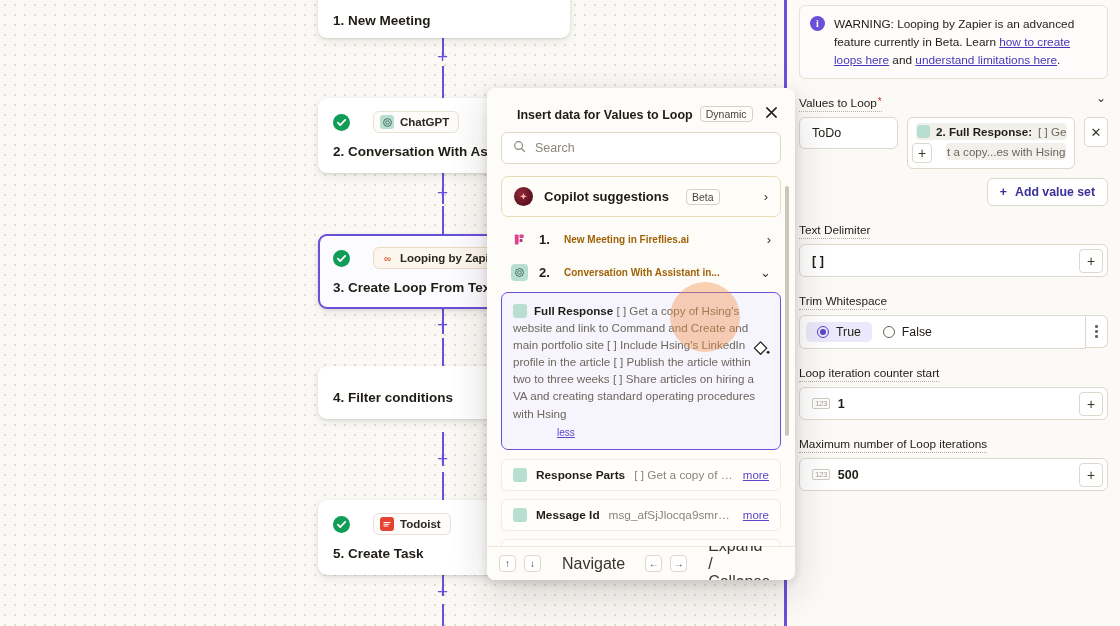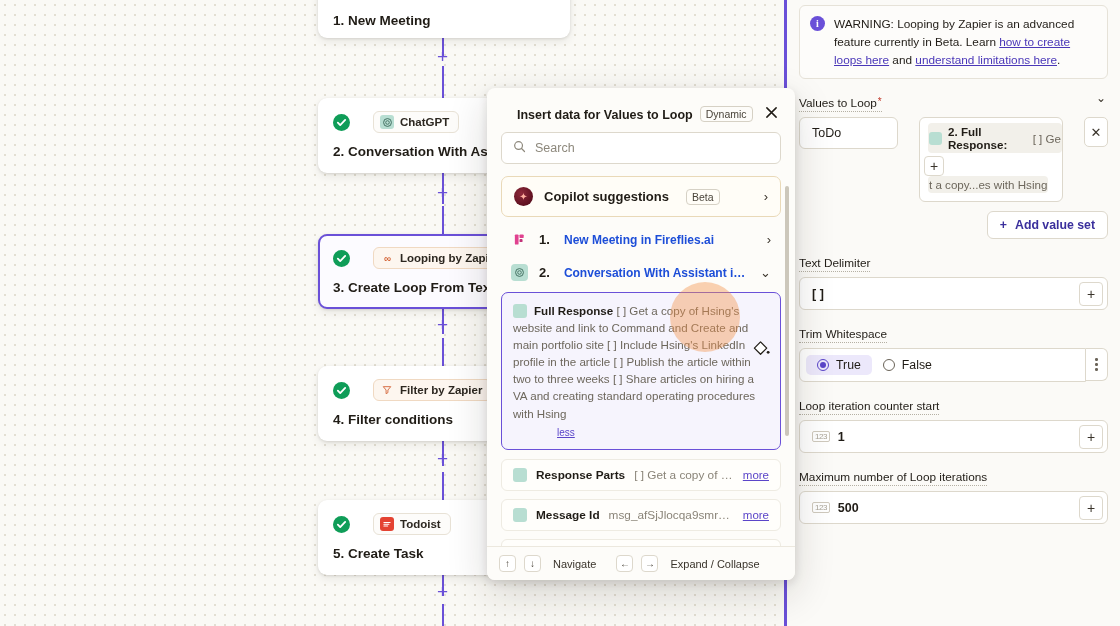--- a/index.html
+++ b/index.html
@@ -112,21 +112,21 @@
   }
   .copilot-label { font-size: 13px; font-weight: 700; color: #201c16; }
   .chev { margin-left:auto; color:#3a342b; font-size: 13px; }
 
   .src-row { display:flex; align-items:center; gap:11px; padding: 8px 10px; }
   .src-ico { width:17px; height:17px; border-radius:4px; flex:0 0 auto;
              display:flex; align-items:center; justify-content:center; font-size:10px; }
   .ico-fireflies { background: transparent; color:#e0418f; font-weight:700; }
   .ico-asst { background: #b8ded2; color:#3d6b5c; }
   .src-num { font-size: 13px; font-weight: 700; color:#201c16; width: 14px; }
-  .src-label { font-size: 12px; font-weight: 700; color:#1d4ed8;
+  .src-label { font-size: 10px; font-weight: 700; color:#a16207;
                white-space:nowrap; overflow:hidden; text-overflow:ellipsis; }
 
   .field-card {
     border:1.5px solid #6a50d8; border-radius:7px; background:#f6f4fd;
     padding: 9px 11px 8px 11px; margin: 3px 0 9px 0;
     position: relative;
   }
   .field-card .ficon { float:left; width:14px; height:14px; border-radius:3px;
      background:#b8ded2; margin: 2px 7px 0 0; }
   .field-text { font-size: 11.6px; line-height: 17.1px; color:#6d675c; }
@@ -151,21 +151,21 @@
 
   .pop-foot {
     border-top:1px solid #ece8de; background:#fdfcf9;
     height: 34px; display:flex; align-items:center; gap:8px; padding: 0 12px;
   }
   .keycap {
     border:1px solid #ddd8cc; border-radius:4px; background:#fff;
     min-width: 17px; height: 17px; font-size:10px; color:#4a443a;
     display:flex; align-items:center; justify-content:center;
   }
-  .foot-label { font-size:11px; color:#3a342b; margin-right: 12px; margin-left:4px;}
+  .foot-label { font-size:16px; color:#3a342b; margin-right: 12px; margin-left:13px;}
 
   
   #cursor-halo {
     position:absolute; left: 670px; top: 282px; width: 70px; height: 70px;
     border-radius:50%; background: rgba(242,148,77,.42);
     z-index: 40; pointer-events:none;
   }
   #cursor-arrow { position:absolute; left: 752px; top: 340px; z-index:41; }
 
   
@@ -185,21 +185,21 @@
   .warn-text a { color:#4a37b8; }
 
   .fgroup { margin-top: 14px; position:relative; }
   .flabel {
     font-size: 11.8px; color:#201c16; margin-bottom: 5px;
     border-bottom: 1px dotted #b5b0a4; display:inline-block; padding-bottom:1px;
   }
   .req { color:#c0392b; font-size:10px; vertical-align:2px; margin-left:1px;}
   .collapse-chev { position:absolute; right:2px; top:-2px; color:#3a342b; font-size:12px; cursor:pointer;}
 
-  .vrow { display:flex; gap:21px; align-items:flex-start; }
+  .vrow { display:flex; gap:9px; align-items:flex-start; }
   .vbox {
     border:1px solid #ddd8cc; border-radius:6px; background:#fff;
     min-height: 32px; display:flex; align-items:center; padding: 0 12px;
     font-size: 12.5px; color:#201c16;
   }
   .vbox.todo { width: 99px; }
   .token-box {
     flex:1; border:1px solid #ddd8cc; border-radius:6px; background:#fff;
     padding: 5px 0 5px 0; display:flex; flex-wrap:wrap; align-items:flex-start;
   }
@@ -322,35 +322,20 @@
         </span>
         <span class="app-chip warm">
           <span class="chip-ico ico-loop">∞</span>
           <span>Looping by Zapier</span>
         </span>
       </div>
       <div class="node-title">3. Create Loop From Text</div>
     </div>
 
     <div class="node" style="left:318px; top:366px;">
-      <div class="node-head">
-        <span class="check">
-          <svg viewBox="0 0 12 12">
-              <path d="M2 6.2 L4.6 8.8 L10 3.2" stroke="#fff" stroke-width="2" fill="none" stroke-linecap="round" stroke-linejoin="round"></path>
-            </svg>
-        </span>
-        <span class="app-chip warm">
-          <span class="chip-ico ico-filter">
-            <svg viewBox="0 0 12 12" width="10" height="10">
-                <path d="M1.5 2h9l-3.4 4v3.2l-2.2 1.2V6z" fill="none" stroke="#d4663a" stroke-width="1.1" stroke-linejoin="round"></path>
-              </svg>
-          </span>
-          <span>Filter by Zapier</span>
-        </span>
-      </div>
       <div class="node-title">4. Filter conditions</div>
     </div>
 
     <div class="node" style="left:318px; top:500px;">
       <div class="node-head">
         <span class="check">
           <svg viewBox="0 0 12 12">
               <path d="M2 6.2 L4.6 8.8 L10 3.2" stroke="#fff" stroke-width="2" fill="none" stroke-linecap="round" stroke-linejoin="round"></path>
             </svg>
         </span>

